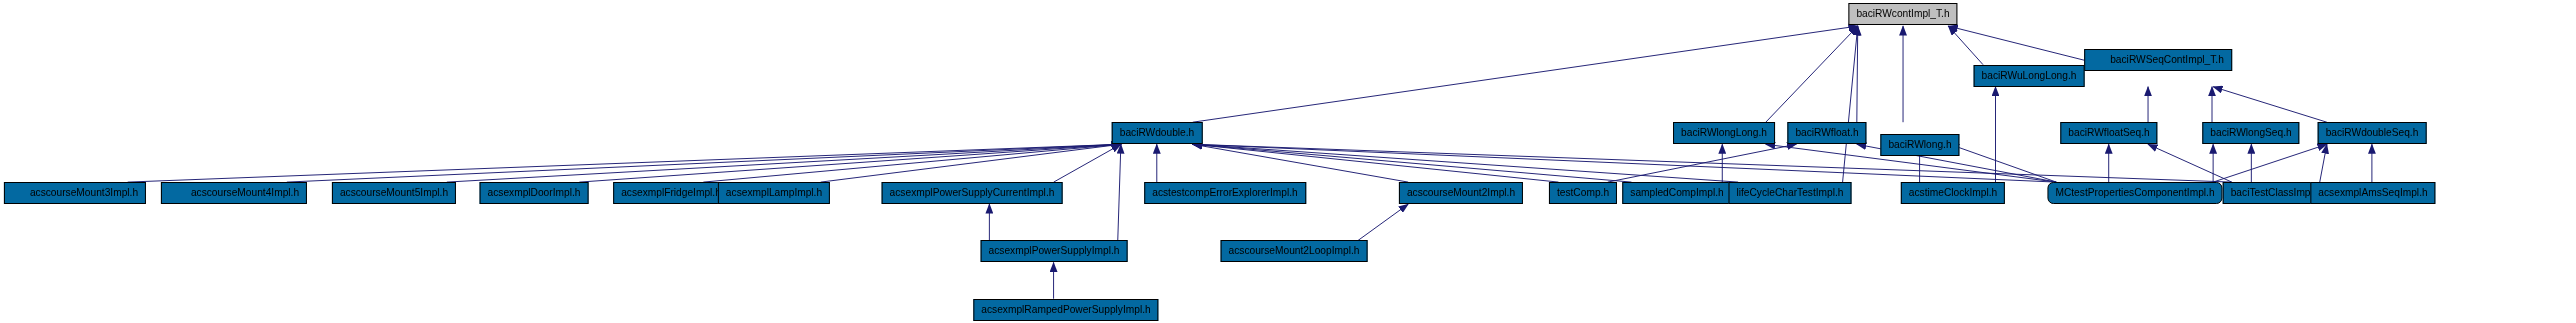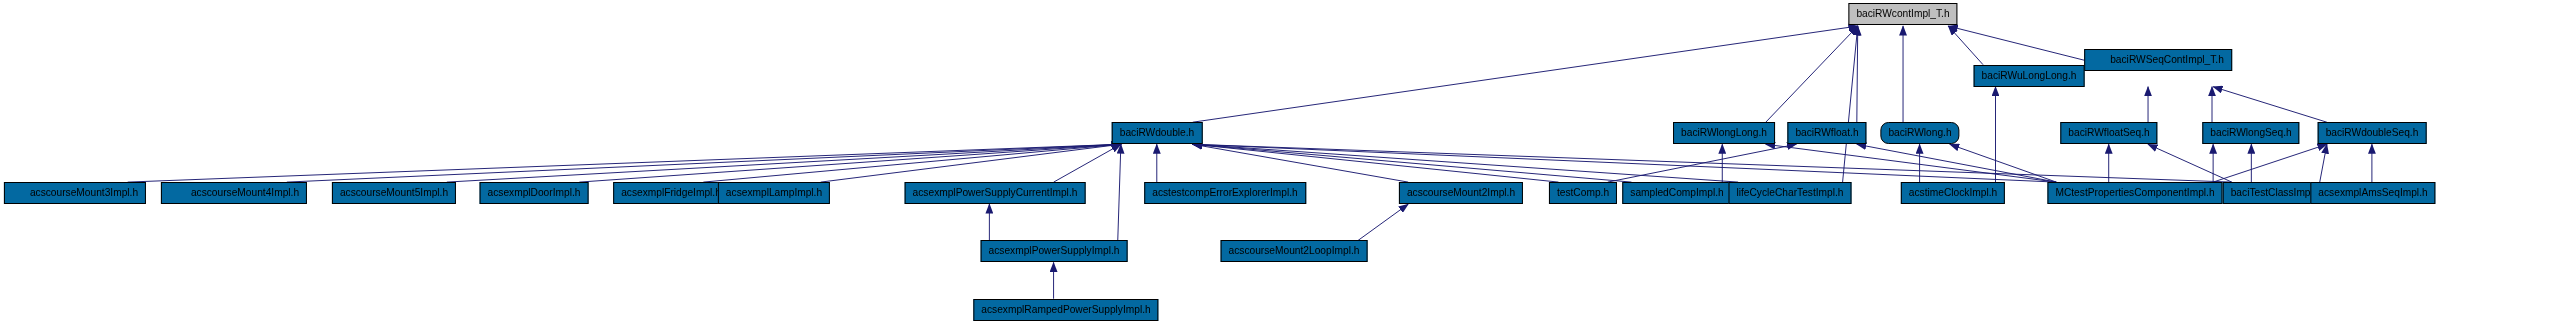--- a/index.html
+++ b/index.html
@@ -80,37 +80,37 @@
       <line x1="1723.46875" y1="305" x2="1786.9921875" y2="259" stroke="#191970" stroke-width="1.2" marker-end="url(#arrow)"></line>
       <line x1="1337" y1="379" x2="1337" y2="333" stroke="#191970" stroke-width="1.2" marker-end="url(#arrow)"></line>
     </svg>
 
 <div class="node root" style="left: 1903px; top: 3px; background: rgb(191, 191, 191);"><span>baciRWcontImpl_T.h</span></div>
     <div class="node" style="left: 2029px; top: 65px;"><span>baciRWuLongLong.h</span></div>
     <div class="node" style="left: 2158px; top: 49px; padding-left: 25px;"><span>baciRWSeqContImpl_T.h</span></div>
     <div class="node" style="left: 1157px; top: 122px;"><span>baciRWdouble.h</span></div>
     <div class="node" style="left: 1724px; top: 122px;"><span>baciRWlongLong.h</span></div>
     <div class="node" style="left: 1827px; top: 122px;"><span>baciRWfloat.h</span></div>
-    <div class="node" style="left: 1920px; top: 122px; border-radius: 8px;"><span>baciRWlong.h</span></div>
+    <div class="node" style="left: 1920px; top: 134px;"><span>baciRWlong.h</span></div>
     <div class="node" style="left: 2109px; top: 122px;"><span>baciRWfloatSeq.h</span></div>
     <div class="node" style="left: 2251px; top: 122px;"><span>baciRWlongSeq.h</span></div>
     <div class="node" style="left: 2372px; top: 122px;"><span>baciRWdoubleSeq.h</span></div>
     <div class="node" style="left: 75px; top: 182px; padding-left: 25px;"><span>acscourseMount3Impl.h</span></div>
     <div class="node" style="left: 234px; top: 182px; padding-left: 29px;"><span>acscourseMount4Impl.h</span></div>
     <div class="node" style="left: 394px; top: 182px;"><span>acscourseMount5Impl.h</span></div>
     <div class="node" style="left: 534px; top: 182px;"><span>acsexmplDoorImpl.h</span></div>
     <div class="node" style="left: 655px; top: 182px; margin-left: 16px;"><span>acsexmplFridgeImpl.h</span></div>
     <div class="node" style="left: 774px; top: 182px;"><span>acsexmplLampImpl.h</span></div>
-    <div class="node" style="left: 972px; top: 182px; margin-left: 23px;"><span>acsexmplPowerSupplyCurrentImpl.h</span></div>
+    <div class="node" style="left: 972px; top: 182px;"><span>acsexmplPowerSupplyCurrentImpl.h</span></div>
     <div class="node" style="left: 1225px; top: 182px;"><span>acstestcompErrorExplorerImpl.h</span></div>
     <div class="node" style="left: 1461px; top: 182px;"><span>acscourseMount2Impl.h</span></div>
     <div class="node" style="left: 1583px; top: 182px;"><span>testComp.h</span></div>
     <div class="node" style="left: 1677px; top: 182px;"><span>sampledCompImpl.h</span></div>
     <div class="node" style="left: 1790px; top: 182px;"><span>lifeCycleCharTestImpl.h</span></div>
     <div class="node" style="left: 1953px; top: 182px;"><span>acstimeClockImpl.h</span></div>
-    <div class="node" style="left: 2135px; top: 182px;"><span>MCtestPropertiesComponentImpl.h</span></div>
+    <div class="node" style="left: 2135px; top: 182px; border-radius: 6px;"><span>MCtestPropertiesComponentImpl.h</span></div>
     <div class="node" style="left: 2276px; top: 182px;"><span>baciTestClassImpl.h</span></div>
     <div class="node" style="left: 2373px; top: 182px;"><span>acsexmplAmsSeqImpl.h</span></div>
     <div class="node" style="left: 1054px; top: 240px;"><span>acsexmplPowerSupplyImpl.h</span></div>
     <div class="node" style="left: 1294px; top: 240px;"><span>acscourseMount2LoopImpl.h</span></div>
     <div class="node" style="left: 1066px; top: 299px;"><span>acsexmplRampedPowerSupplyImpl.h</span></div>
   </div>
 
 
 </body></html>

